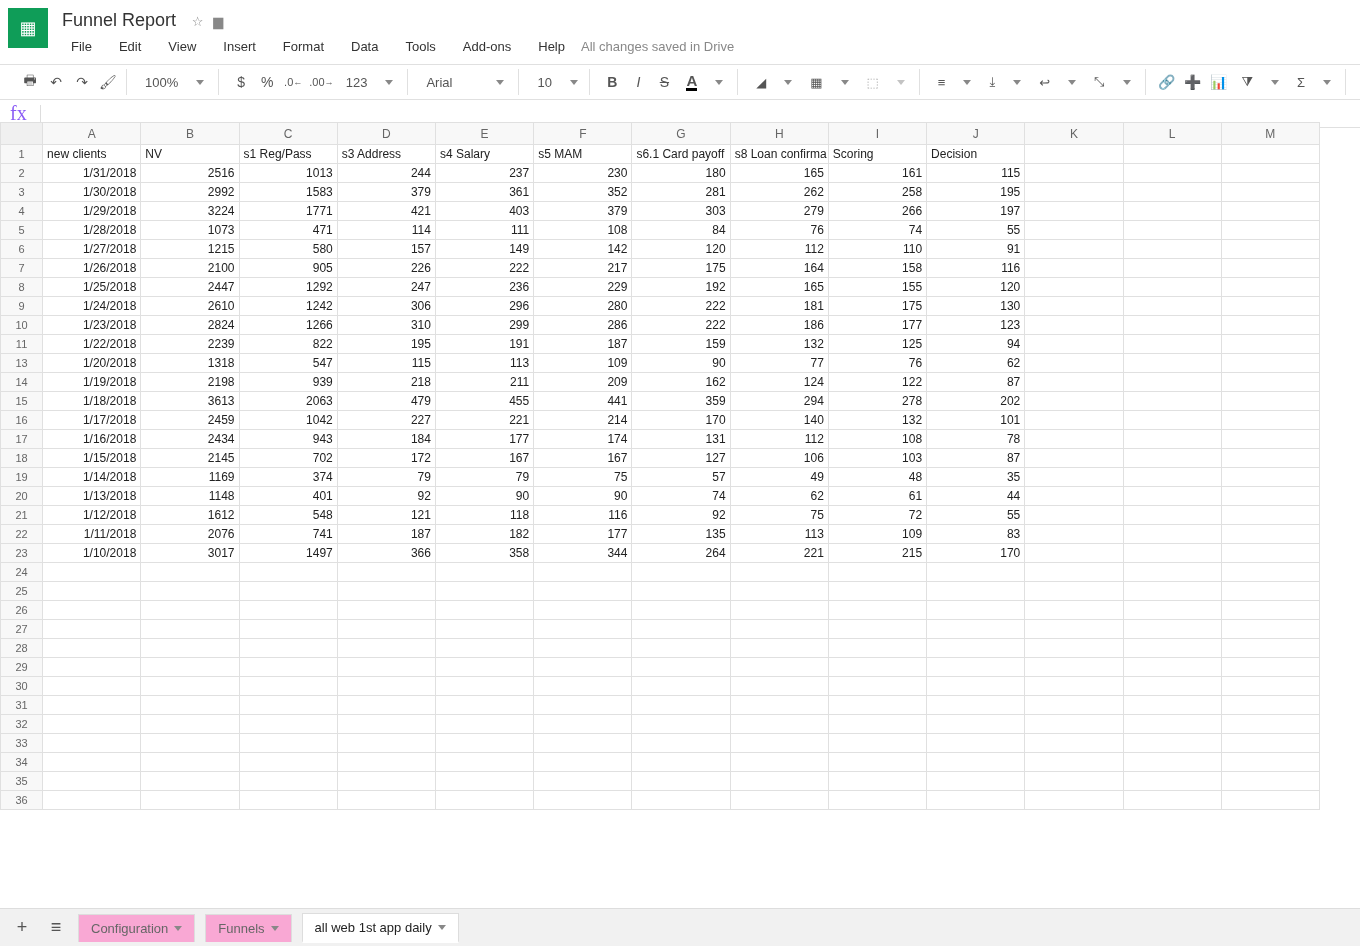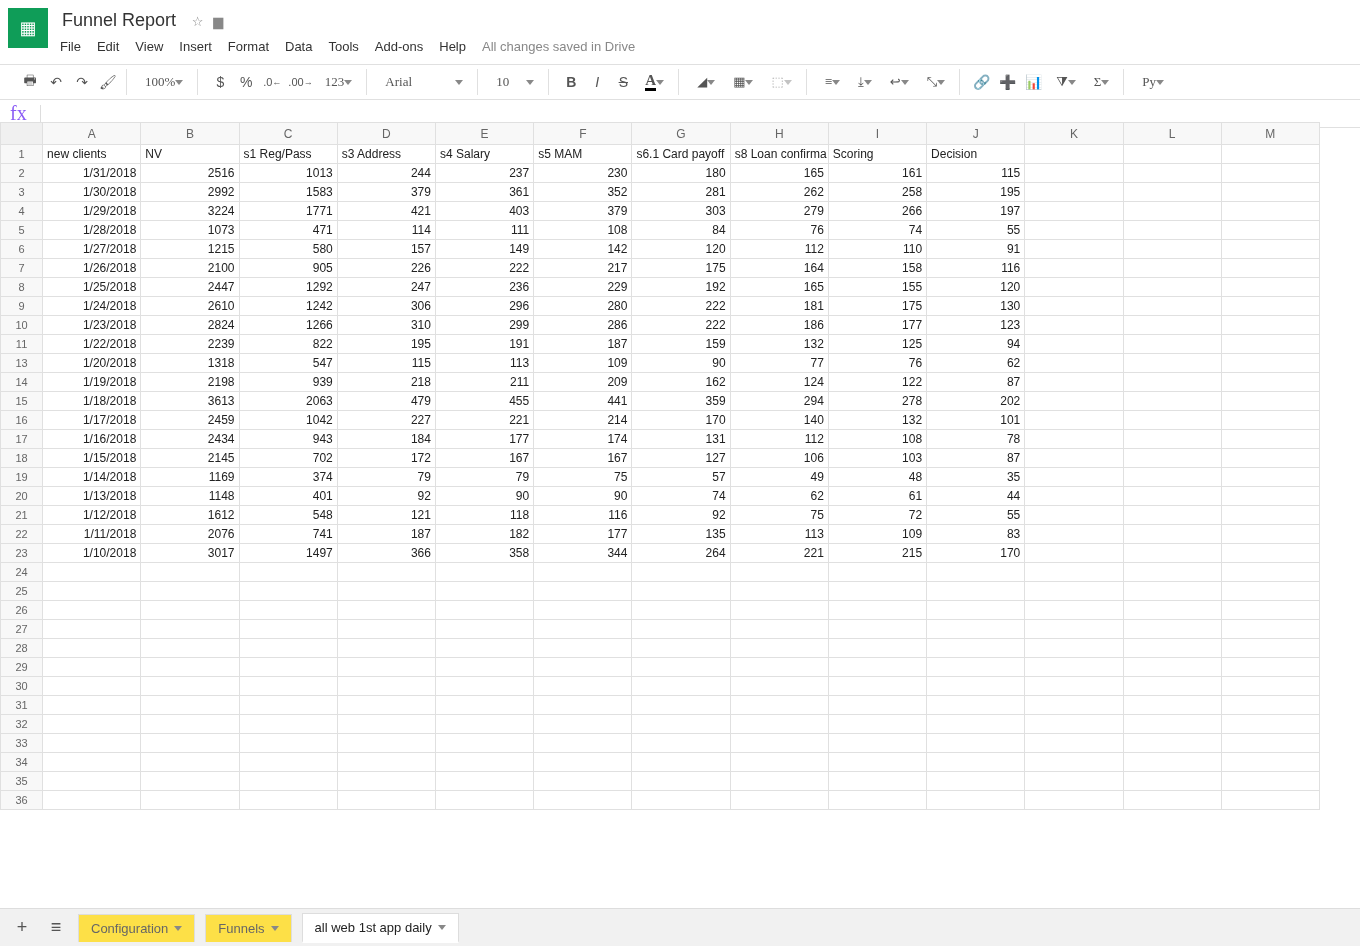--- a/index.html
+++ b/index.html
@@ -39,21 +39,21 @@
     margin-left: 8px; color: #888;
   }
   .title-icons span { cursor: pointer; }
   .menu-bar {
     display: flex;
     gap: 16px;
     font-size: 13px;
     color: #333;
     padding: 6px 0 10px 2px;
   }
-  .menu-bar span { cursor: pointer; }
+  .menu-bar span { cursor: pointer; margin-left: 11px; }
   .menu-bar .saved { color: #888; cursor: default; margin-left: 0; }
   
   .toolbar {
     display: flex;
     align-items: center;
     padding: 4px 12px;
     border-top: 1px solid #e0e0e0;
     border-bottom: 1px solid #e0e0e0;
     gap: 4px;
     color: #555;
@@ -67,22 +67,22 @@
     height: 100%;
   }
   .tb-group:last-child { border-right: none; }
   .tb-btn {
     min-width: 20px; height: 22px;
     display: inline-flex; align-items: center; justify-content: center;
     cursor: pointer; color: #555;
     font-size: 14px;
   }
   .tb-sel {
-    display: inline-flex; align-items: center; gap: 0;
-    padding: 0 6px; cursor: pointer; font-family: Liberation Serif, serif;
+    display: inline-flex; align-items: center; gap: 18px;
+    padding: 0 6px; cursor: pointer;
   }
   .caret {
     width: 0; height: 0;
     border-left: 4px solid transparent;
     border-right: 4px solid transparent;
     border-top: 5px solid #888;
     display: inline-block;
   }
   .underline-a {
     border-bottom: 3px solid #000;
@@ -154,21 +154,21 @@
     gap: 10px;
     font-size: 13px;
     color: #555;
   }
   .sheet-bar .plus, .sheet-bar .allsheets {
     width: 24px; height: 24px;
     display: inline-flex; align-items: center; justify-content: center;
     cursor: pointer; font-size: 18px; color: #555;
   }
   .tab {
-    background: #fde047;
+    background: #f9a8d4;
     padding: 6px 12px;
     border-top: 1px solid #ddd;
     border-left: 1px solid #ddd;
     border-right: 1px solid #ddd;
     cursor: pointer;
     display: inline-flex; align-items: center; gap: 6px;
     color: #666;
   }
   .tab.active {
     background: #fff;

